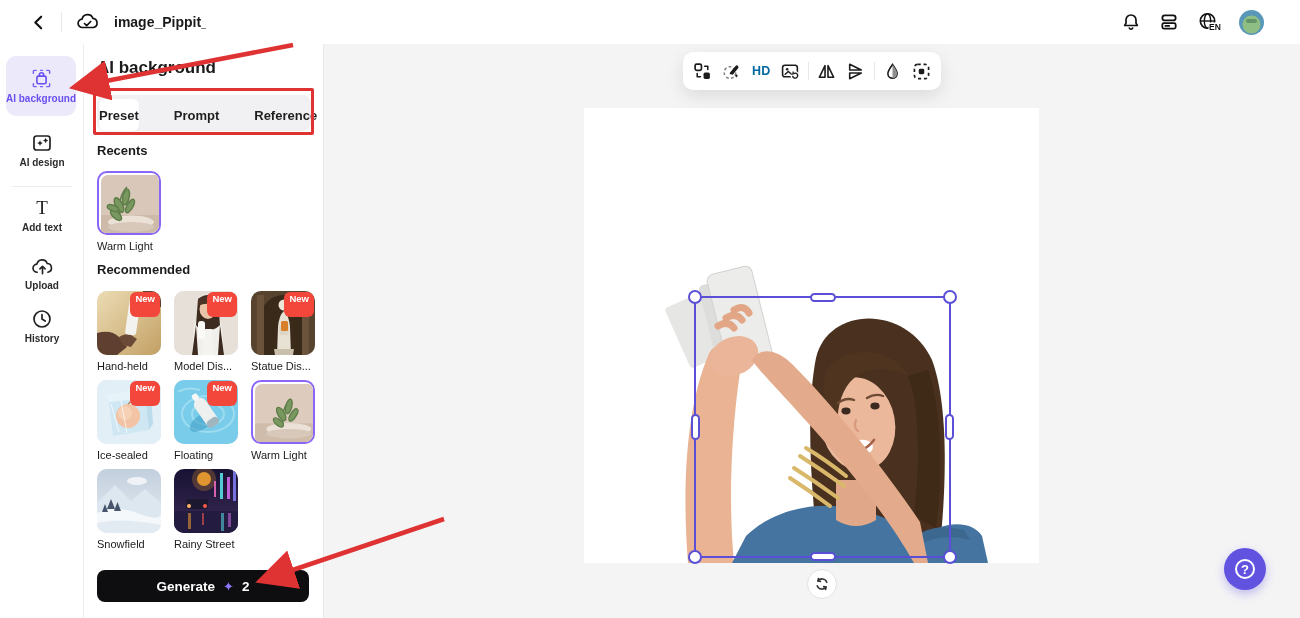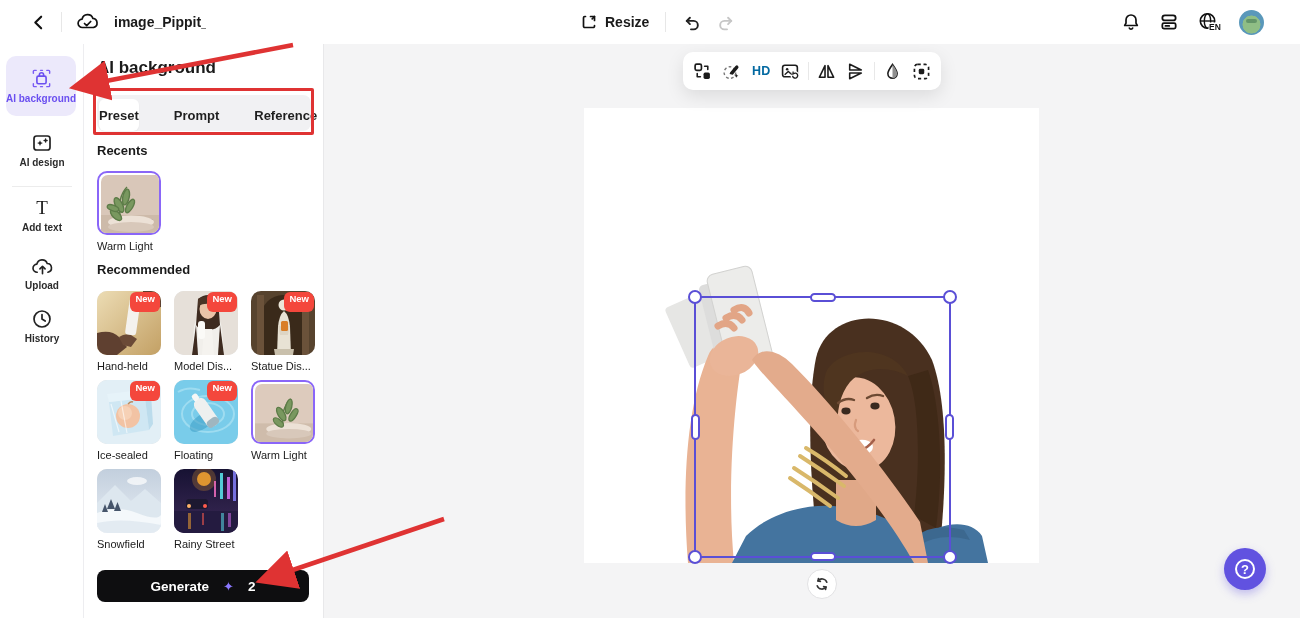--- a/index.html
+++ b/index.html
@@ -33,24 +33,24 @@
   .tabstrip { position:absolute; left:13px; top:51px; width:214px; height:36px; background:#f1f1f3; border-radius:8px; display:flex; align-items:flex-end; }
   .tab { flex:1; height:32px; display:flex; align-items:center; justify-content:center; font-size:13px; font-weight:700; color:#1f1f1f; cursor:pointer; border-radius:6px;margin-left:35px; }
   .tab.selected { background:#fff; margin-left:2px; box-shadow:0 1px 2px rgba(0,0,0,.05); }
   .sec-head { position:absolute; left:13px; font-size:13px; font-weight:700; }
   .thumb { width:64px; height:64px; border-radius:10px; overflow:hidden; position:relative; background:#ddd; }
   .thumb svg { display:block; }
   .tile { width:64px; cursor:pointer; position:relative; }
   .tile .tile-label { margin-top:5px; font-size:11px; color:#1b1b1b; text-align:left; white-space:nowrap; overflow:hidden; }
   .tile.selected .thumb { border:2px solid #8a66f8; padding:2px; background:#fff; }
   .tile.selected .thumb svg { border-radius:7px; }
-  .badge { position:absolute; top:1px; right:1px; background:#f4473c; color:#fff; font-size:9.5px; font-weight:700; padding:2px 5px 8px; border-radius:6px; line-height:1; }
+  .badge { position:absolute; top:1px; right:1px; background:#f4473c; color:#fff; font-size:9.5px; font-weight:700; padding:2px 5px 13px; border-radius:6px; line-height:1; }
   .recents-tile { position:absolute; left:13px; top:127px; }
   .grid { position:absolute; left:13px; top:247px; width:220px; display:grid; grid-template-columns:repeat(3,64px); column-gap:13px; row-gap:8px; }
-  .generate-btn { position:absolute; left:13px; top:526px; width:212px; height:32px; background:#0e0e10; border:none; border-radius:8px; color:#fff; font-size:13.5px; font-weight:700; display:flex; align-items:center; justify-content:center; gap:14px; cursor:pointer; font-family:inherit; }
+  .generate-btn { position:absolute; left:13px; top:526px; width:212px; height:32px; background:#0e0e10; border:none; border-radius:8px; color:#fff; font-size:13.5px; font-weight:700; display:flex; align-items:center; justify-content:center; gap:8px; cursor:pointer; font-family:inherit; }
   .sparkle { color:#8b78ff; font-size:13px; }
 
   
   .canvas-toolbar { position:absolute; left:683px; top:52px; width:258px; height:38px; background:#fff; border-radius:10px; box-shadow:0 6px 18px rgba(0,0,0,.10); display:flex; align-items:center; justify-content:center; gap:6px; z-index:4; padding:0 8px; }
   .ct-btn { width:28px; height:28px; display:flex; align-items:center; justify-content:center; border-radius:6px; cursor:pointer; }
   .ct-sep { width:1px; height:18px; background:#e8e8e8; }
   .hd { font-size:12.5px; font-weight:800; letter-spacing:.3px; color:#0369a1; }
 
   .canvas { position:absolute; left:584px; top:108px; width:455px; height:455px; background:#fff; z-index:1; }
   .canvas svg.art { position:absolute; left:0; top:0; }
@@ -86,43 +86,20 @@
           </svg>
       </button>
       <div class="tb-divider"></div>
       <span class="iconbtn">
         <svg width="24" height="18" viewBox="0 0 24 18">
             <path d="M6.5 14.5 a4.2 4.2 0 0 1-.4-8.4 a5.6 5.6 0 0 1 10.8-.7 a4.6 4.6 0 0 1 .8 9 Z" fill="none" stroke="#111" stroke-width="1.7" stroke-linejoin="round"></path>
             <path d="M8.5 10.5 l2.2 2.2 4-4.2" fill="none" stroke="#111" stroke-width="1.7" stroke-linecap="round" stroke-linejoin="round"></path>
           </svg>
       </span>
       <span class="doc-title">image_Pippit_20</span>
-    </div>
-    <div class="tb-center">
-      <div class="resize-btn">
-        <svg width="18" height="18" viewBox="0 0 18 18">
-            <path d="M5.5 3.5 H4.8 A1.3 1.3 0 0 0 3.5 4.8 V13.2 A1.3 1.3 0 0 0 4.8 14.5 H13.2 A1.3 1.3 0 0 0 14.5 13.2 V12.5" fill="none" stroke="#111" stroke-width="1.7" stroke-linecap="round"></path>
-            <path d="M10.5 3.5 h4 v4" fill="none" stroke="#111" stroke-width="1.7" stroke-linecap="round" stroke-linejoin="round"></path>
-            <path d="M12.2 5.8 L14.5 3.5" stroke="#111" stroke-width="1.7" stroke-linecap="round"></path>
-          </svg>
-        <span>Resize</span>
-      </div>
-      <div class="tb-divider"></div>
-      <button class="iconbtn">
-        <svg width="19" height="19" viewBox="0 0 18 18">
-            <path d="M4.5 7.5 H11 a4 4 0 0 1 0 8 H8.5" fill="none" stroke="#222" stroke-width="1.8" stroke-linecap="round"></path>
-            <path d="M7.5 4.5 L4.5 7.5 L7.5 10.5" fill="none" stroke="#222" stroke-width="1.8" stroke-linecap="round" stroke-linejoin="round"></path>
-          </svg>
-      </button>
-      <button class="iconbtn">
-        <svg width="19" height="19" viewBox="0 0 18 18">
-            <path d="M13.5 7.5 H7 a4 4 0 0 0 0 8 h2.5" fill="none" stroke="#c6c6c6" stroke-width="1.8" stroke-linecap="round"></path>
-            <path d="M10.5 4.5 L13.5 7.5 L10.5 10.5" fill="none" stroke="#c6c6c6" stroke-width="1.8" stroke-linecap="round" stroke-linejoin="round"></path>
-          </svg>
-      </button>
     </div>
     <div class="tb-right">
       <button class="iconbtn">
         <svg width="20" height="20" viewBox="0 0 20 20">
             <path d="M10 3 a5 5 0 0 1 5 5 v3.2 l1.3 2.3 H3.7 L5 11.2 V8 a5 5 0 0 1 5-5 Z" fill="none" stroke="#111" stroke-width="1.7" stroke-linejoin="round"></path>
             <path d="M8.3 16 a1.8 1.8 0 0 0 3.4 0" fill="none" stroke="#111" stroke-width="1.7" stroke-linecap="round"></path>
           </svg>
       </button>
       <button class="iconbtn">
         <svg width="20" height="20" viewBox="0 0 18 18">

